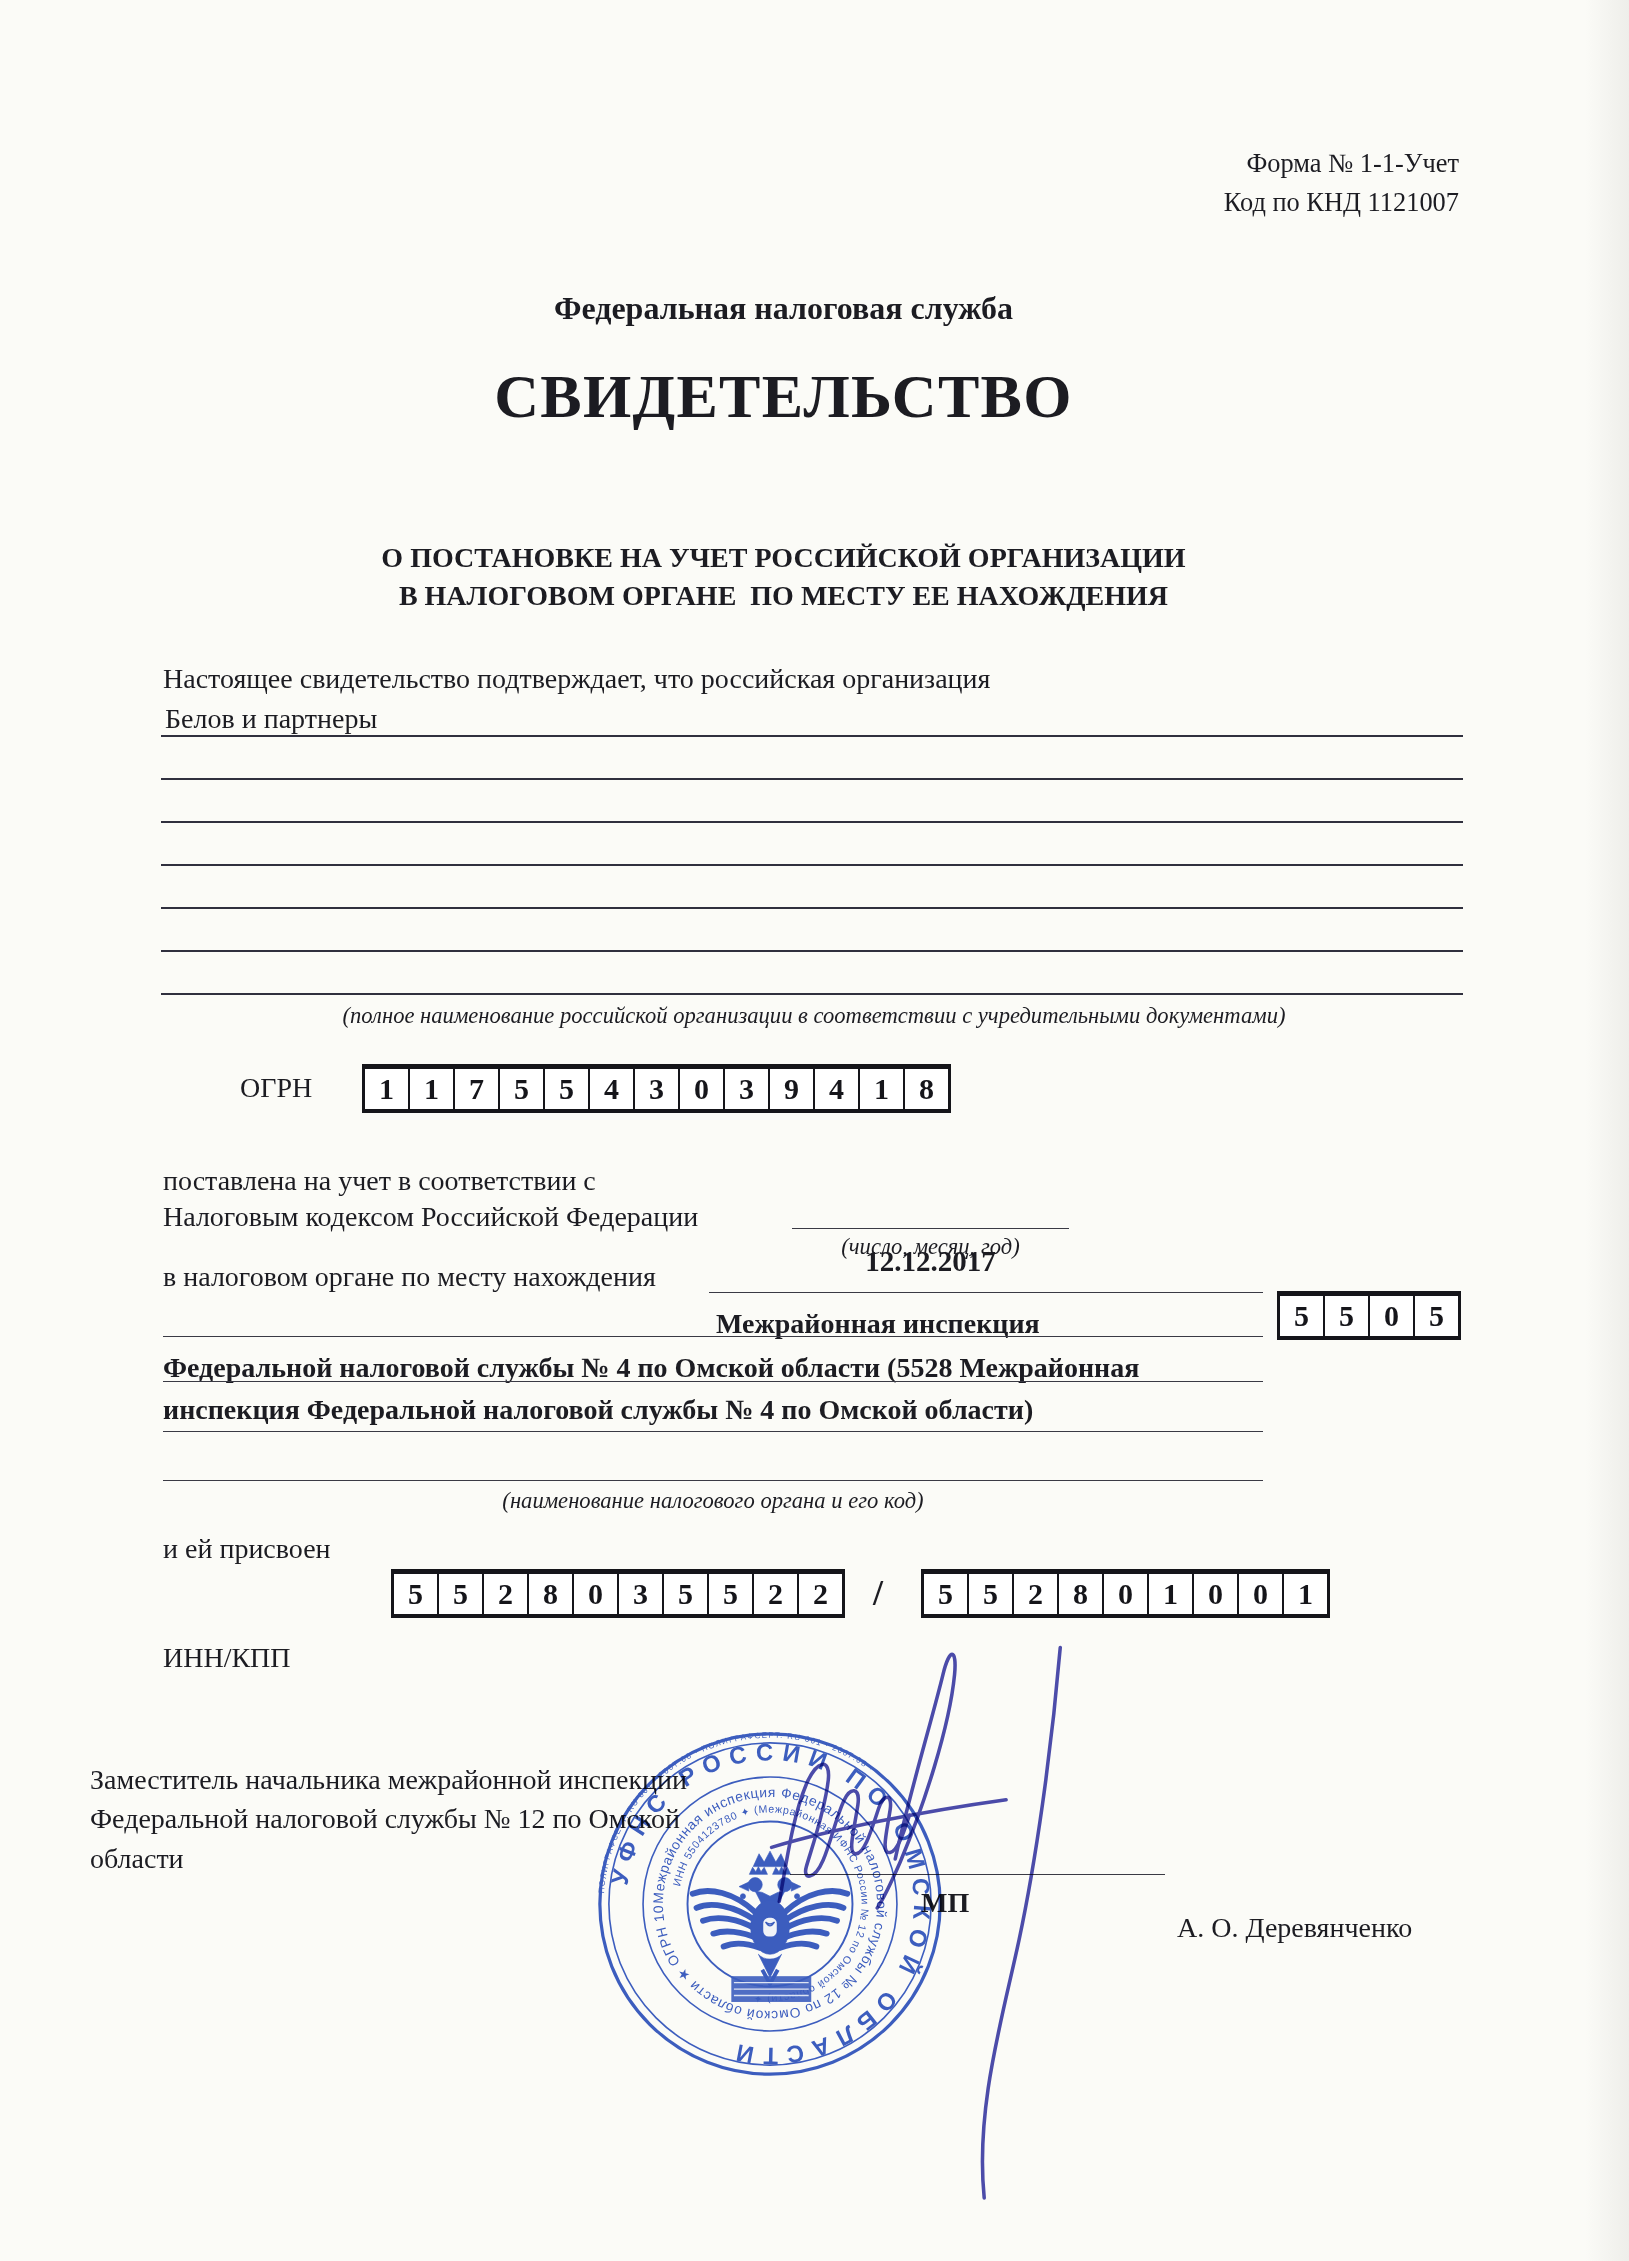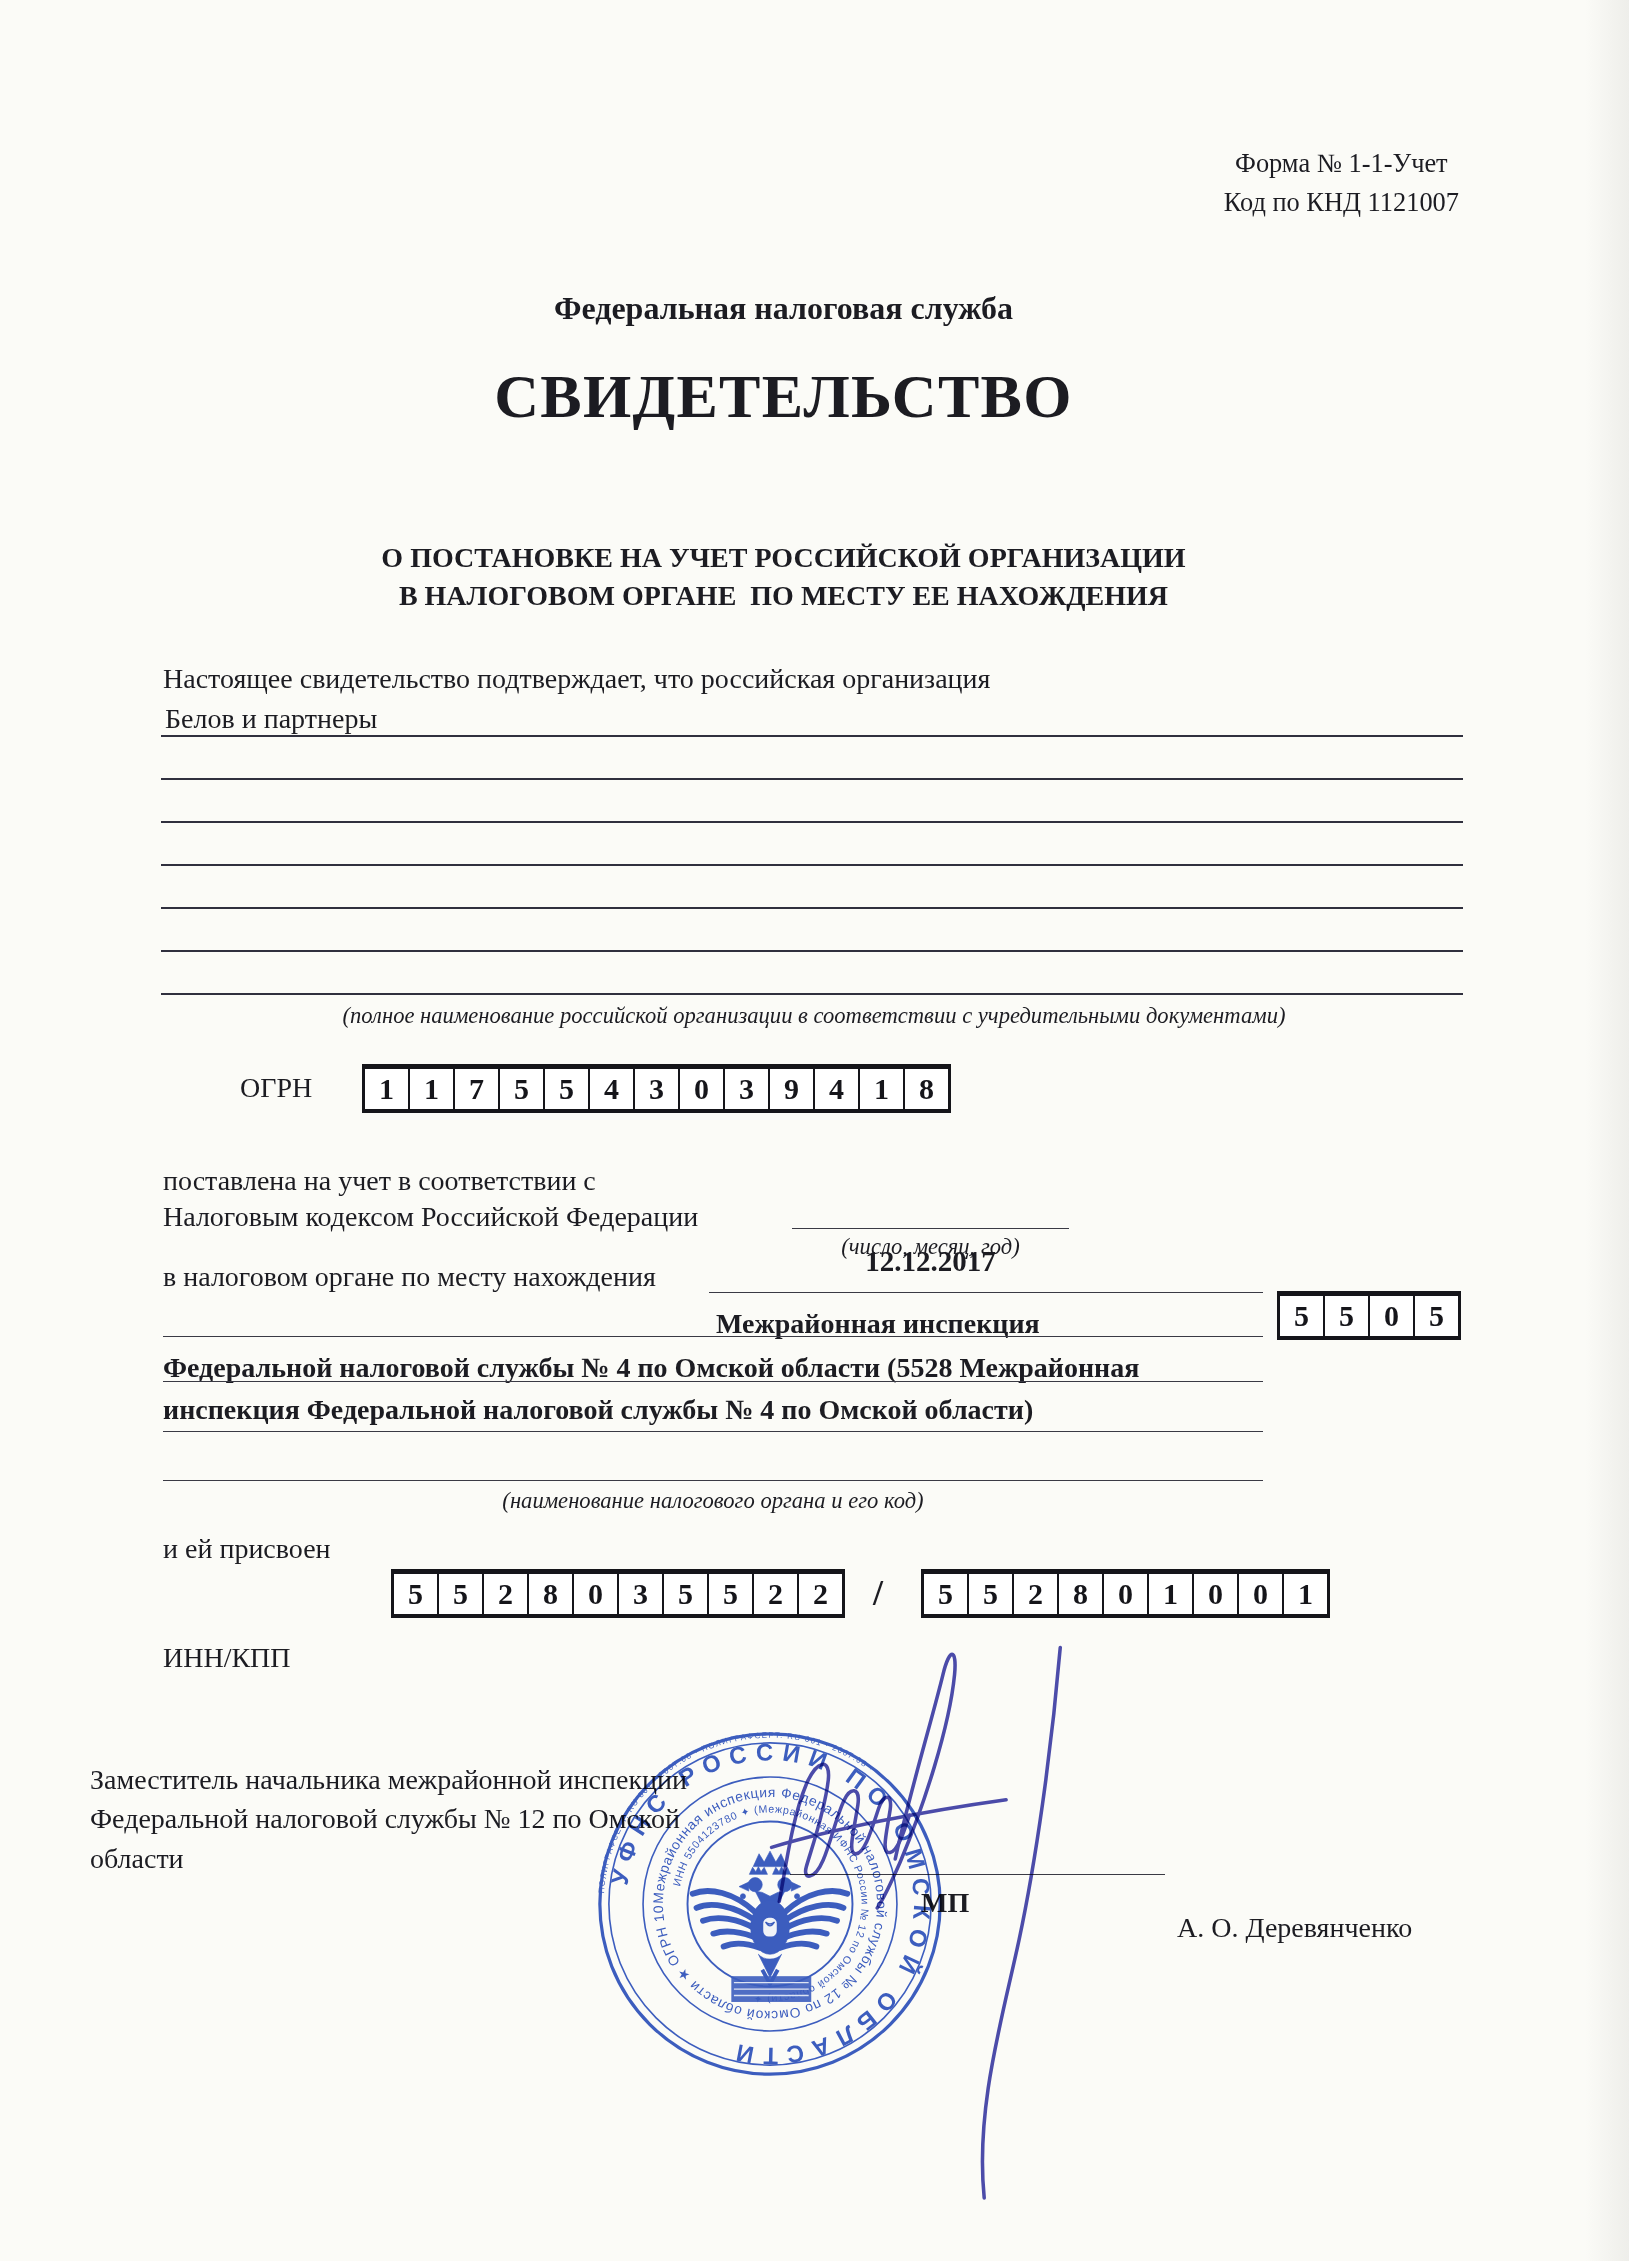--- a/index.html
+++ b/index.html
@@ -13,21 +13,21 @@
   }
   
   #page::after{
     content:"";position:absolute;top:0;right:0;width:45px;height:100%;
     background:linear-gradient(to right, rgba(0,0,0,0), rgba(60,60,55,0.07));
     pointer-events:none;
   }
   .abs{position:absolute;}
   .b{font-weight:bold;}
   .ctr{text-align:center;}
-  .rt{text-align:center;}
+  .rt{text-align:right;}
   .pre{white-space:pre;}
 
   .form-ref{font-size:26.4px;line-height:39px;}
   .agency{font-size:32px;font-weight:bold;}
   .doc-title{font-size:62px;font-weight:bold;letter-spacing:1.3px;}
   .subtitle{font-size:28px;font-weight:bold;}
   .body-text{font-size:28px;}
   .bold-fill{font-size:28px;font-weight:bold;margin-top:48px;}
   .caption{font-size:22.6px;font-style:italic;}
   .rule{position:absolute;height:0;border-top:2.6px solid #30303e;}

